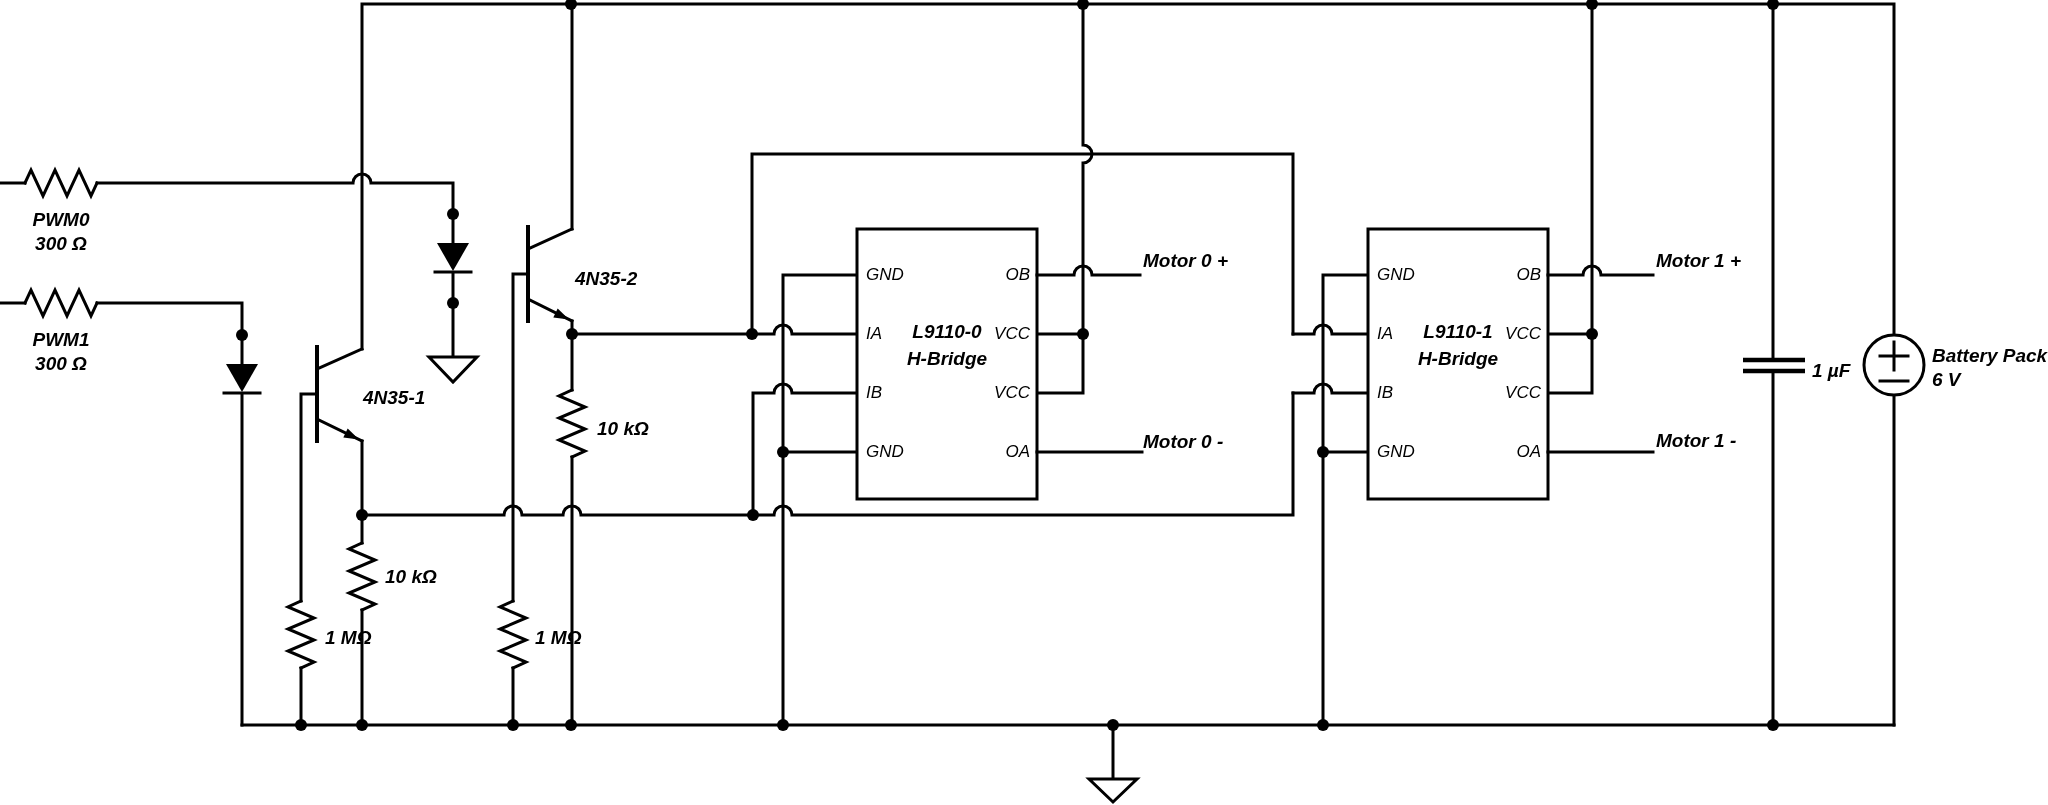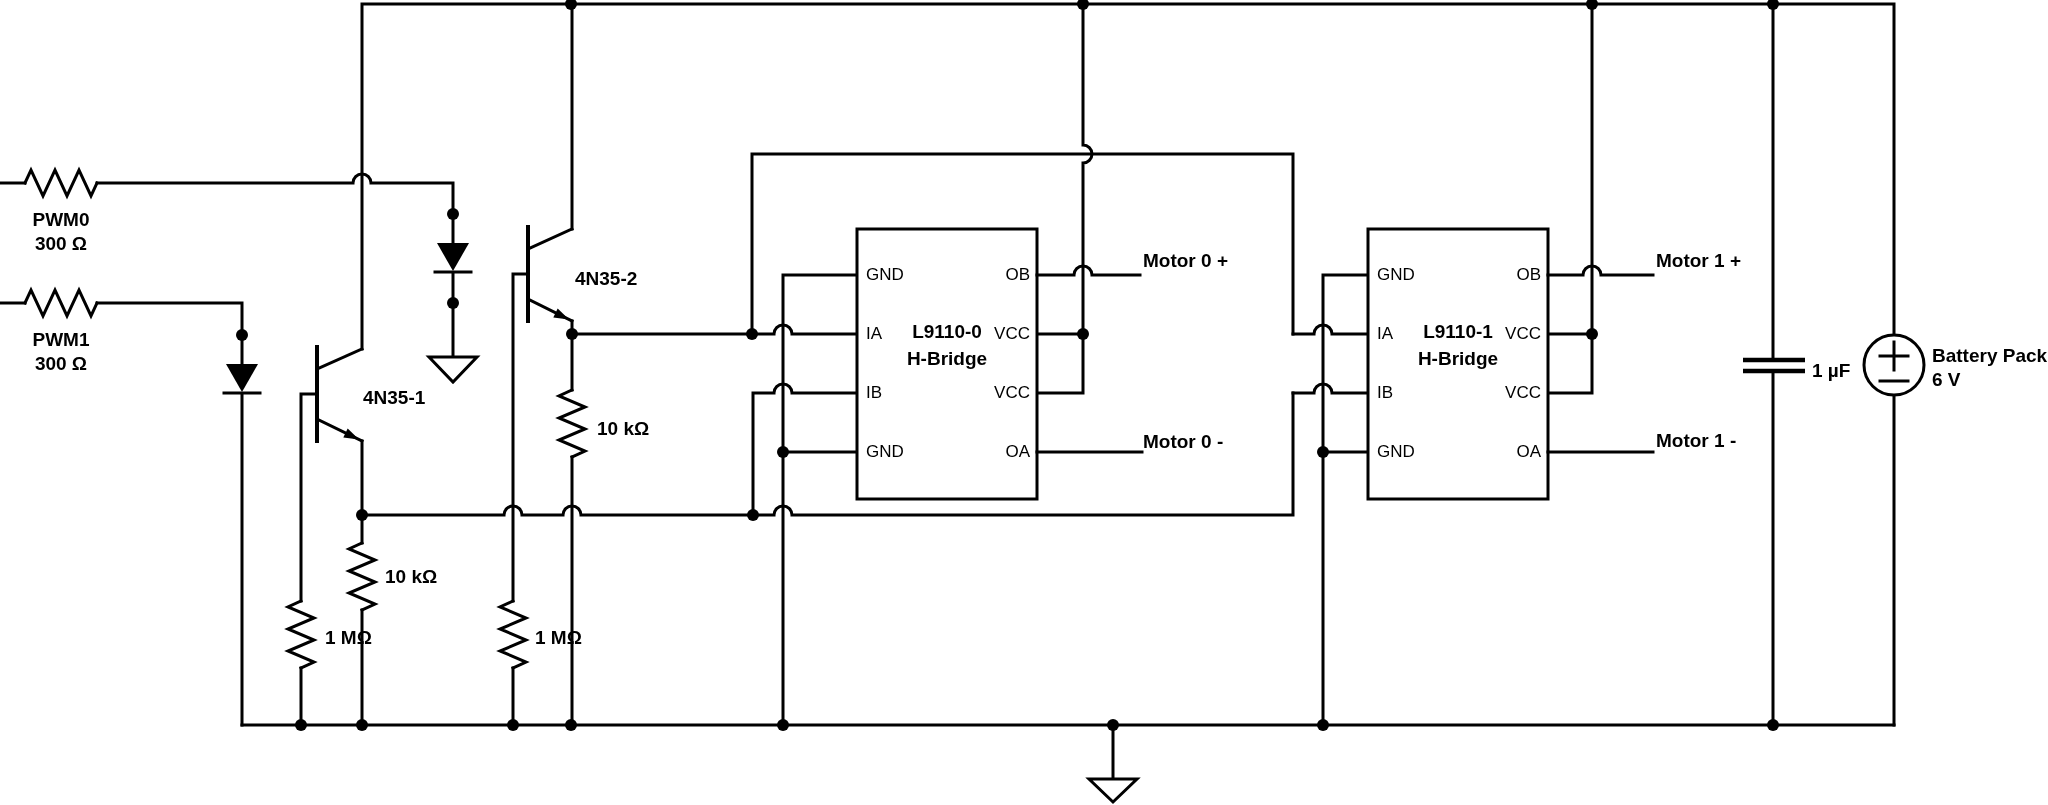--- a/index.html
+++ b/index.html
@@ -1,16 +1,16 @@
 <!DOCTYPE html>
 <html style="--wire: #000000; --text: #000000; --background: #ffffff;"><head>
 <meta charset="utf-8">
 <style>
   html,body{margin:0;padding:0;background:var(--background,#fff);}
-  .stage{width:1624px;height:805px;background:var(--background,#fff);position:relative;}
+  .stage{width:1624px;height:805px;background:var(--background,#fff);position:relative;font-style:italic;}
   svg{display:block;}
   .w{stroke:var(--wire,#000);stroke-width:3;fill:none;stroke-linecap:square;stroke-linejoin:miter;}
   .wb{stroke:var(--wire,#000);stroke-width:4;fill:none;stroke-linecap:square;}
   .plate{stroke:var(--wire,#000);stroke-width:4.5;fill:none;stroke-linecap:butt;}
   .f{fill:var(--wire,#000);stroke:none;}
   .o{fill:var(--background,#fff);stroke:var(--wire,#000);stroke-width:3;stroke-linejoin:miter;}
   .dot{fill:var(--wire,#000);stroke:none;}
   text{fill:var(--text,#000);font-family:"Liberation Sans",sans-serif;font-weight:bold;font-size:19px;}
   text.pin{font-weight:normal;font-size:17px;}
   .mid{text-anchor:middle;}

